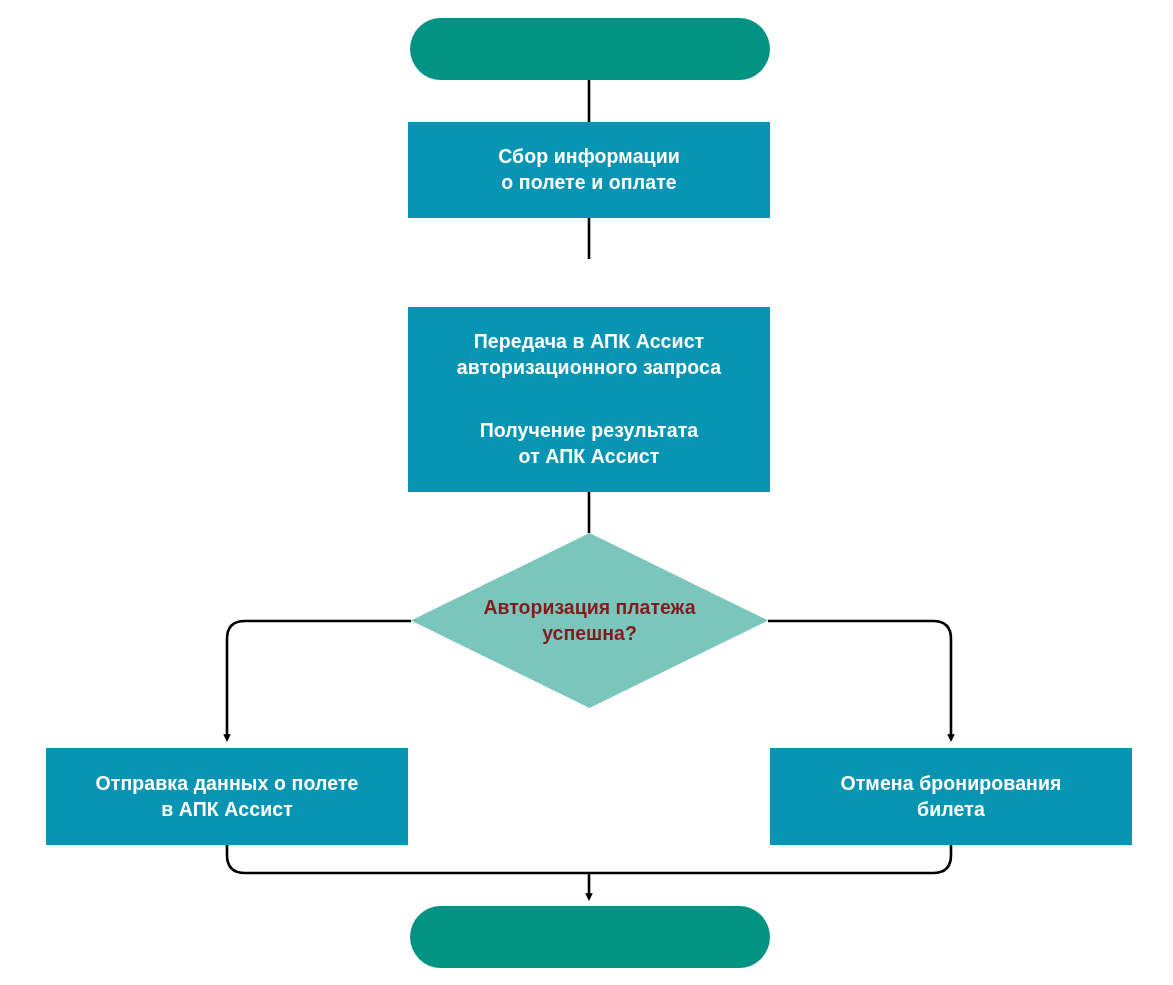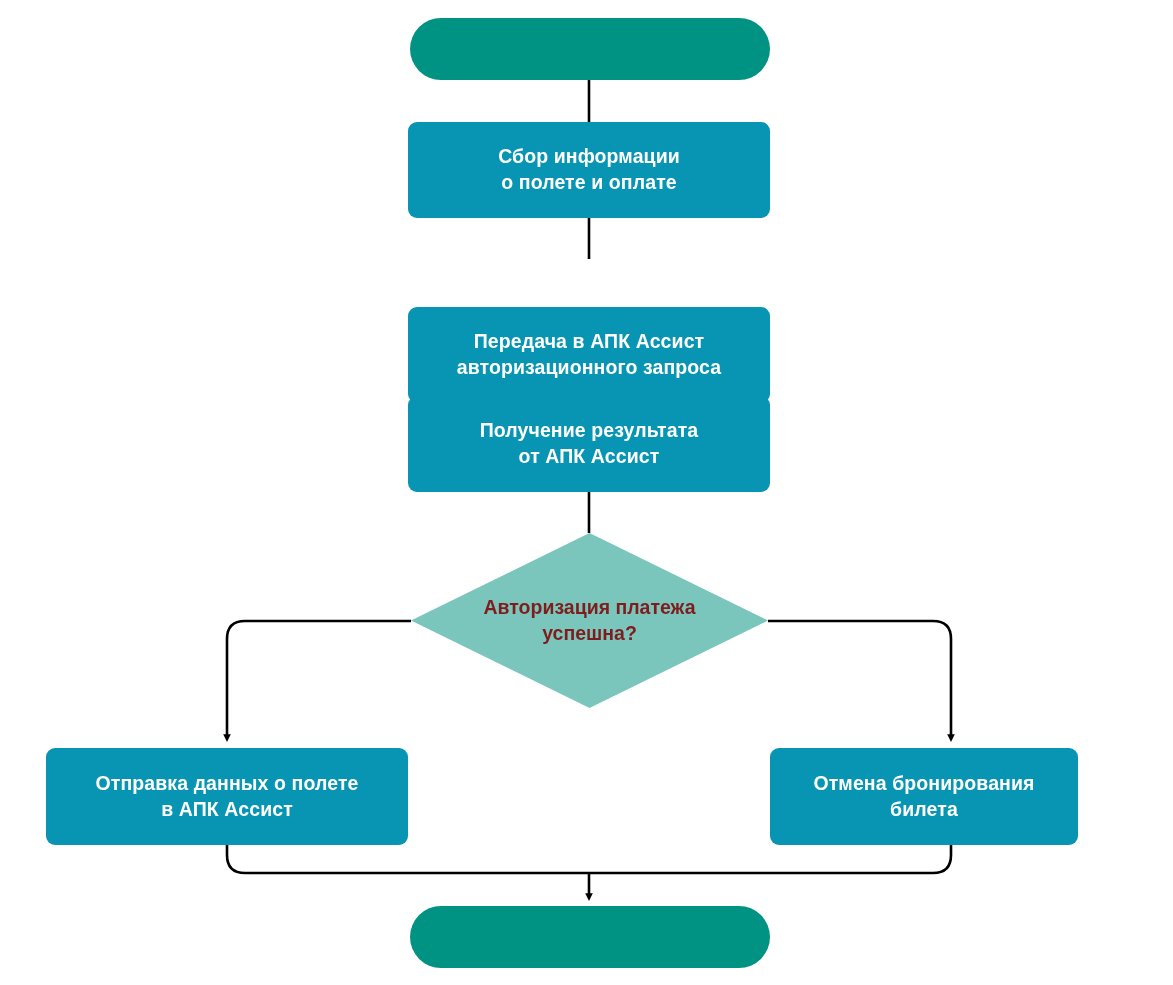--- a/index.html
+++ b/index.html
@@ -25,21 +25,20 @@
     height: 985px;
     pointer-events: none;
   }
   .node {
     position: absolute;
     display: flex;
     align-items: center;
     justify-content: center;
     box-sizing: border-box;
     text-align: center;
-    border-radius: 9px;
   }
   .node-terminator {
     background: #009383;
     border-radius: 34px;
   }
   .node-process {
     background: #0895b4;
   }
   .node-label {
     color: #ffffff;
@@ -136,21 +135,21 @@
     <div class="decision-shape"></div>
     <div class="decision-label">Авторизация платежа
 успешна?</div>
   </div>
 
   <div class="node node-process" style="left:46px; top:748px; width:362px; height:97px;justify-content:center;">
     <span class="node-label">Отправка данных о полете
 в АПК Ассист</span>
   </div>
 
-  <div class="node node-process" style="left:770px; top:748px; width:308px; height:97px;">
+  <div class="node node-process" style="left:770px; top:748px; width:362px; height:97px;">
     <span class="node-label">Отмена бронирования
 билета</span>
   </div>
 
   <div class="node node-terminator" style="left:410px; top:906px; width:360px; height:62px;">
     <span class="node-label"></span>
   </div>
 
 </div>
 

